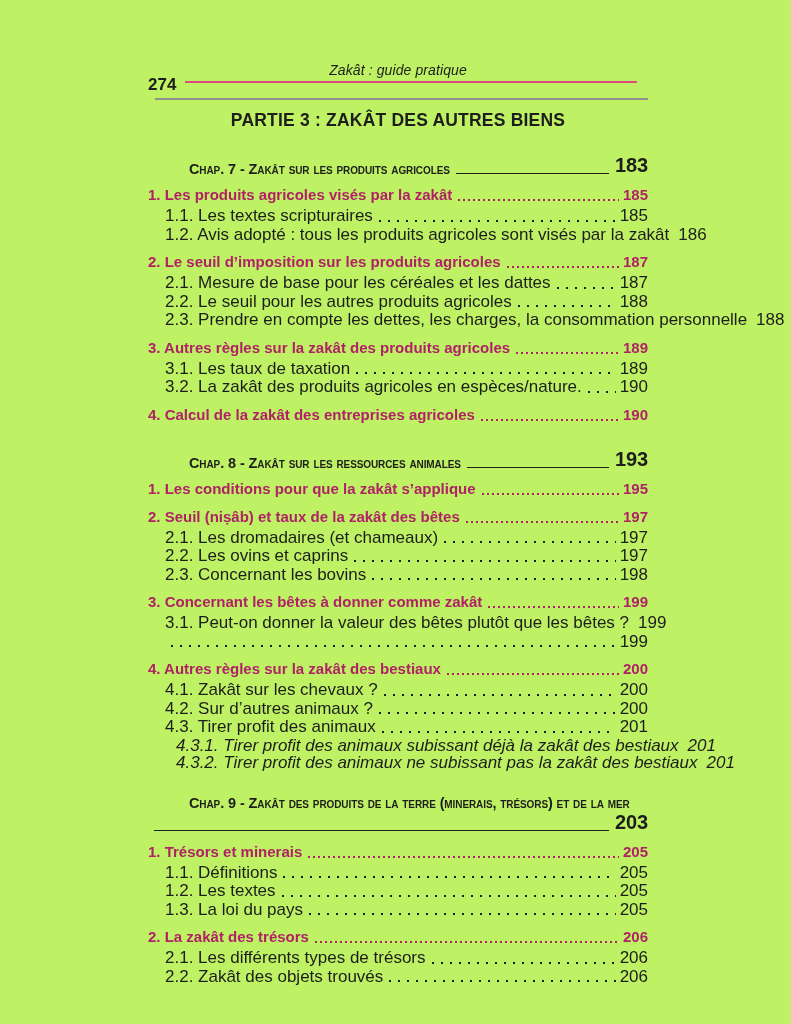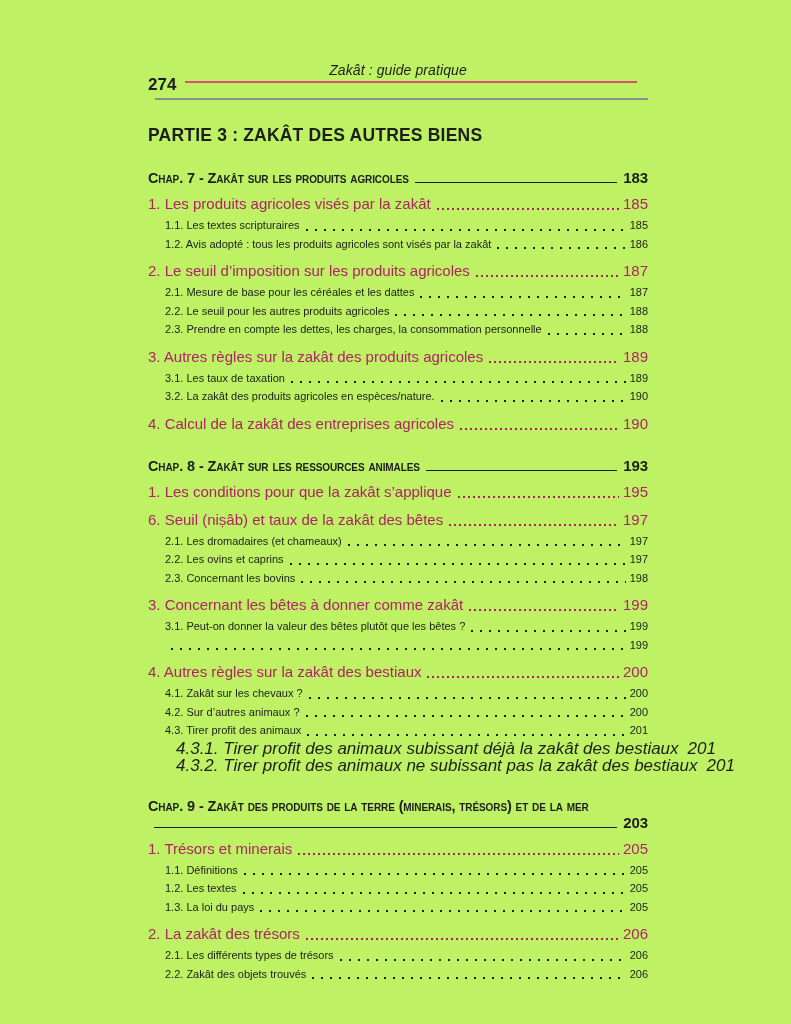--- a/index.html
+++ b/index.html
@@ -39,25 +39,25 @@
     height: 2px;
     background: var(--rule-pink, #dd4d7c);
     margin: 3px 11px 0 37px;
   }
   .gray-rule {
     height: 2px;
     background: var(--rule-gray, #8f8f8f);
     margin: 15px 0 0 7px;
   }
   .part-title {
-    text-align: left;
+    text-align: center;
     font-weight: bold;
     font-size: 17.5px;
     letter-spacing: 0.2px;
-    margin-top: 25px;
+    margin-top: 10px;
   }
   
   .toc { margin-top: 4px; }
   .row { display: flex; align-items: flex-end; }
   .row .label { white-space: nowrap; }
   .leader {
     flex: 1 1 auto;
     min-width: 0;
     height: 4px;
     margin: 0 4px 3px 5px;
@@ -68,46 +68,46 @@
 
   .chapter {
     margin-top: 23px;
     margin-bottom: 7px;
     font-weight: bold;
     font-size: 14.5px;
     font-variant: small-caps;
     letter-spacing: -0.1px;
     flex-wrap: wrap;
   }
-  .chapter .label { white-space: normal; }
+  .chapter .label { white-space: normal; margin-left: 41px; }
   .chapter .leader {
     min-width: 50px;
     height: 0;
     border-bottom: 1.8px solid var(--text, #1d1d1b);
     margin: 0 6px 3px 6px;
     background: none;
   }
-  .chapter .pagenum { font-variant: normal; font-size: 15px; }
+  .chapter .pagenum { font-variant: normal; font-size: 20px; }
 
   .section {
     margin-top: 7px;
     margin-bottom: 2px;
     color: var(--accent, #b02166);
-    font-weight: normal;
+    font-weight: bold;
     font-size: 15px;
     line-height: 21px;
   }
   .section .leader {
     background-image: radial-gradient(circle at 2px 2px, var(--accent, #b02166) 1.1px, rgba(0,0,0,0) 1.45px);
     background-size: 5px 4px;
   }
 
   .sub {
     margin-left: 17px;
-    font-size: 11px;
+    font-size: 17px;
     line-height: 18.5px;
   }
   .sub .leader, .sub2 .leader {
     background-image: radial-gradient(circle at 2px 2px, var(--text, #1d1d1b) 1.1px, rgba(0,0,0,0) 1.45px);
     background-size: 9px 4px;
   }
   .sub2 {
     margin-left: 28px;
     font-style: italic;
     font-size: 17px;
@@ -195,21 +195,21 @@
           <span class="label">Chap. 8 - Zakât sur les ressources animales</span>
           <span class="leader"></span>
           <span class="pagenum">193</span>
         </div>
         <div class="row section">
           <span class="label">1. Les conditions pour que la zakât s’applique</span>
           <span class="leader"></span>
           <span class="pagenum">195</span>
         </div>
         <div class="row section">
-          <span class="label">6. Seuil (niṣâb) et taux de la zakât des bêtes</span>
+          <span class="label">2. Seuil (niṣâb) et taux de la zakât des bêtes</span>
           <span class="leader"></span>
           <span class="pagenum">197</span>
         </div>
         <div class="row sub">
           <span class="label">2.1. Les dromadaires (et chameaux)</span>
           <span class="leader"></span>
           <span class="pagenum">197</span>
         </div>
         <div class="row sub">
           <span class="label">2.2. Les ovins et caprins</span>

